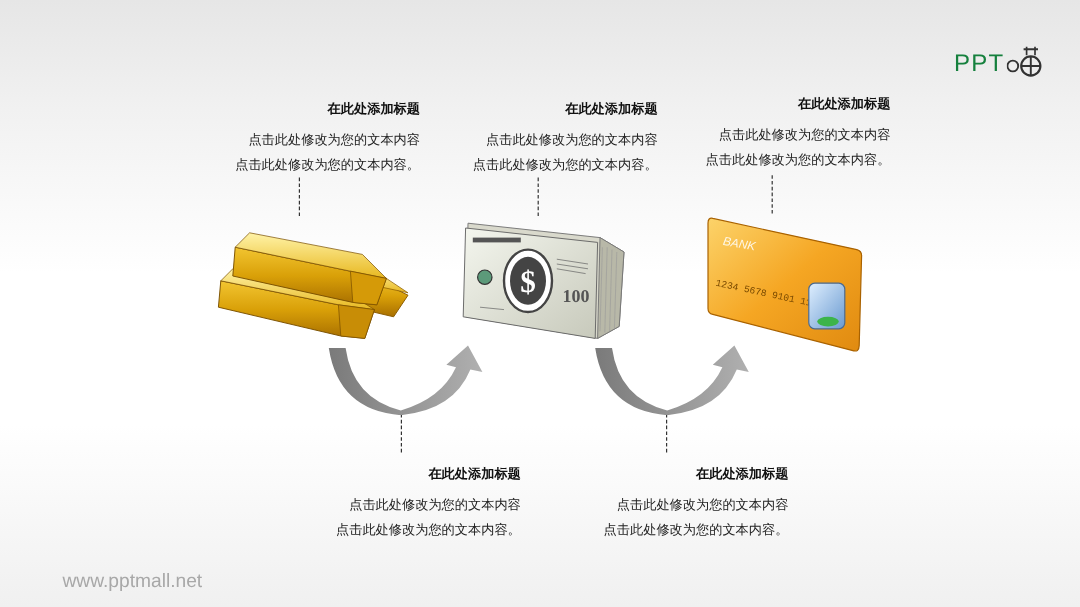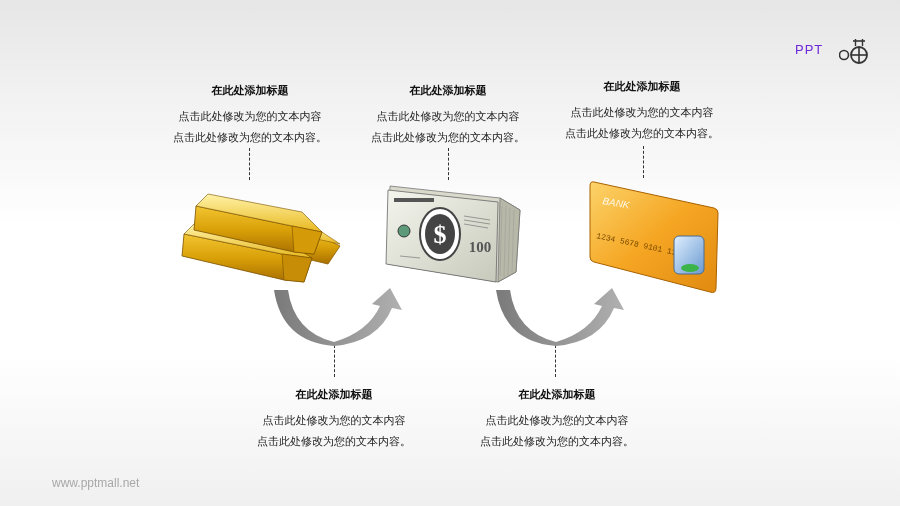--- a/index.html
+++ b/index.html
@@ -4,26 +4,26 @@
   <style>
     html, body { margin: 0; padding: 0; }
     body {
       width: 900px; height: 506px; overflow: hidden; position: relative;
       background: linear-gradient(to bottom, #e6e6e6 0%, #f1f1f1 18%, #ffffff 45%, #ffffff 70%, #f0f0f0 100%);
       font-family: "DejaVu Sans", "Liberation Sans", sans-serif;
       color: #222;
     }
     .abs { position: absolute; }
     .logo { left: 795px; top: 36px; width: 80px; height: 30px; }
-    .logo-text { position: absolute; left: 0; top: 6px; font-family: "Liberation Sans", sans-serif; font-size: 13px; letter-spacing: 1px; color: #6d28d9; font-weight: 300; }
-    .block { position: absolute; width: 200px; text-align: center; }
+    .logo-text { position: absolute; left: 0; top: 6px; font-family: "Liberation Sans", sans-serif; font-size: 20px; letter-spacing: 1px; color: #15803d; font-weight: 300; }
+    .block { position: absolute; width: 200px; text-align: right; }
     .block .title { font-size: 11px; font-weight: bold; color: #111; line-height: 14px; margin-bottom: 8px; }
     .block .line { font-size: 11px; color: #222; line-height: 21px; white-space: nowrap; }
     .dash { position: absolute; width: 0; border-left: 1.5px dashed #333; }
-    .footer { left: 52px; top: 476px; font-family: "Liberation Sans", sans-serif; font-size: 12px; color: #a8a8a8; }
+    .footer { left: 52px; top: 476px; font-family: "Liberation Sans", sans-serif; font-size: 16px; color: #a8a8a8; }
     svg { display: block; }
   </style>
 </head>
 <body>
 
 <div class="abs logo">
   <span class="logo-text">PPT</span>
   <svg class="abs" style="left:44px;top:2px" width="30" height="28" viewBox="0 0 30 28">
     <circle cx="5" cy="17" r="4.5" fill="none" stroke="#333" stroke-width="1.6"></circle>
     <circle cx="20" cy="17" r="8" fill="none" stroke="#333" stroke-width="1.8"></circle>

